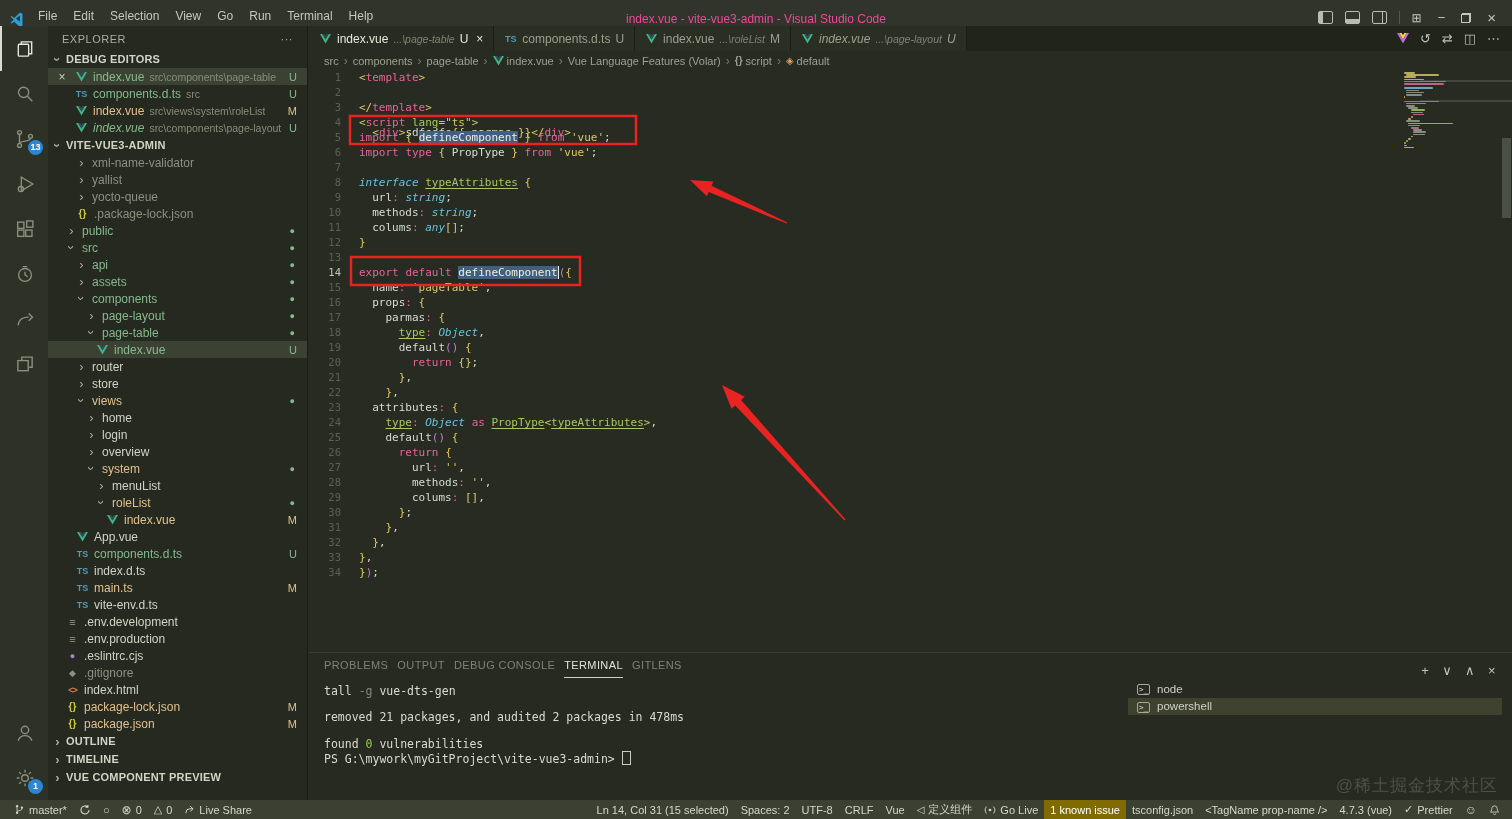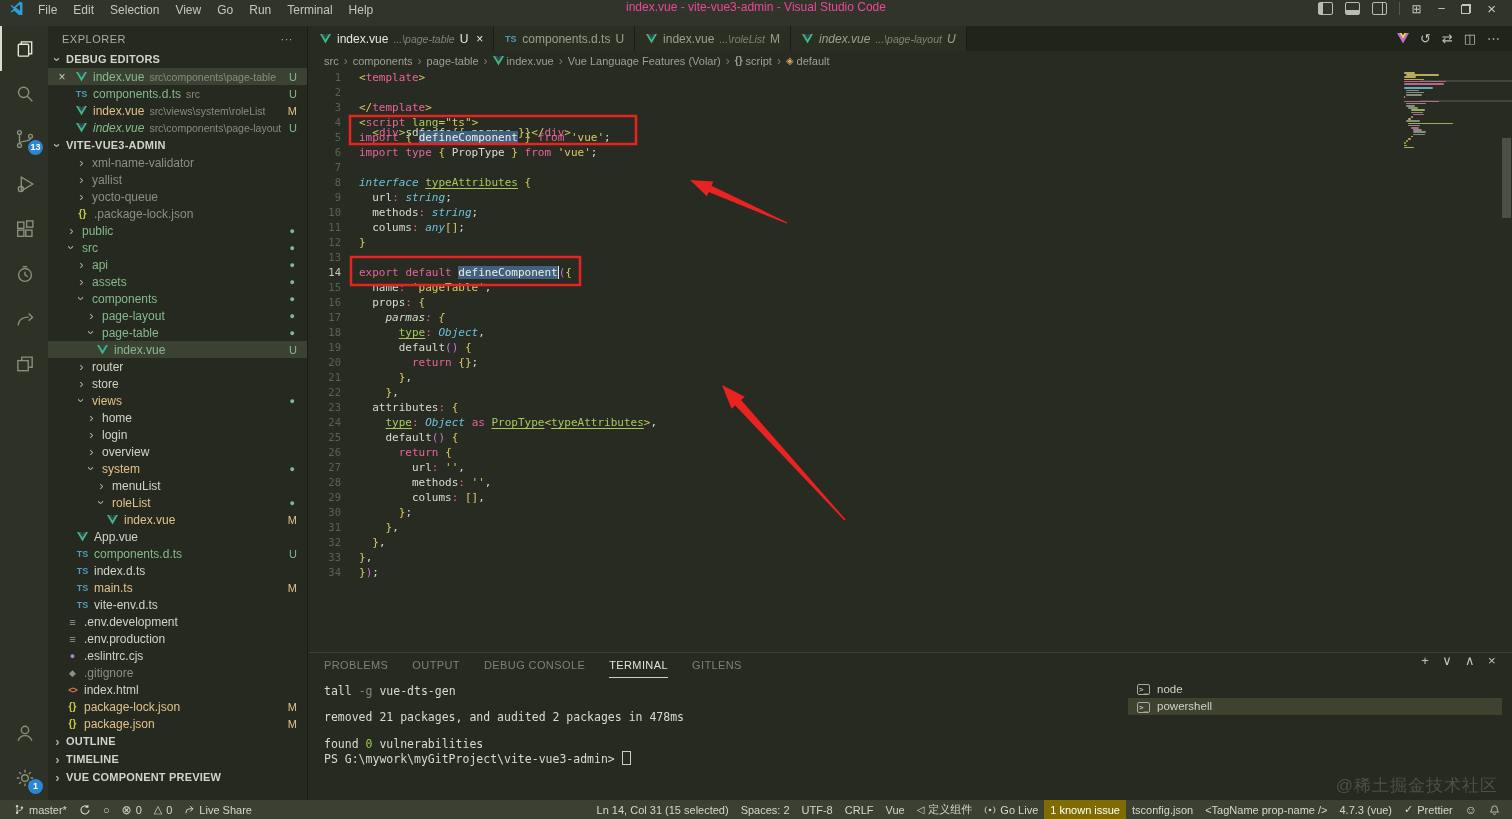--- a/index.html
+++ b/index.html
@@ -1,19 +1,19 @@
 <!DOCTYPE html>
 <html><head>
 <meta charset="utf-8">
 <style>
   html,body{margin:0;padding:0}
   body{width:1512px;height:819px;position:relative;background:#272b21;font-family:"Liberation Sans",sans-serif;overflow:hidden;user-select:none}
   svg{display:block}
   
-  .titlebar{position:absolute;left:0;top:0;right:0;height:26px;background:#31342a;display:flex;align-items:flex-start;color:#c4c7b9;font-size:12px;z-index:5}
+  .titlebar{position:absolute;left:0;top:0;right:0;height:26px;background:#31342a;display:flex;align-items:flex-end;color:#c4c7b9;font-size:12px;z-index:5}
   .vscode-logo{margin:0 6px 0 9px}
   .menus{display:flex}
   .menu{padding:3px 8px;border-radius:4px;cursor:default}
   .tb-title{position:absolute;left:300px;right:300px;text-align:center;font-size:12px;color:#ec4899;pointer-events:none}
   .tb-right{margin-left:auto;display:flex;align-items:center;gap:12px;padding-right:12px;color:#c4c7b9}
   .lay{width:13px;height:11px;border:1px solid #b9bcae;border-radius:2px;position:relative;display:inline-block}
   .lay.l::before{content:'';position:absolute;left:0;top:0;bottom:0;width:4px;background:#b9bcae}
   .lay.b::before{content:'';position:absolute;left:0;right:0;bottom:0;height:4px;background:#b9bcae}
   .lay.r::before{content:'';position:absolute;right:3px;top:0;bottom:0;width:1px;background:#b9bcae}
   .tb-sep{width:1px;height:13px;background:#55584c}
@@ -76,21 +76,21 @@
   .sel{background:#41607f;color:#eaeedf}
   .selc{background:#41607f;color:#eaeedf;border-right:1.5px solid #e8ebde}
   .dim{color:#858a7b}.grn{color:#9ac84f}
   .cursorbox{display:inline-block;width:7px;height:12px;border:1px solid #c9cdbf;vertical-align:-2px}
   
   .minimap{position:absolute;right:44px;top:46px;width:64px;height:110px}
   .mm-bar{position:absolute;height:1.5px;border-radius:1px}
   .scrollthumb{position:absolute;right:1px;top:112px;width:9px;height:80px;background:rgba(170,175,160,.28)}
   
   .panel{position:absolute;left:0;right:0;bottom:0;height:148px;border-top:1px solid #3b3f30;background:#262a20;box-sizing:border-box}
-  .p-tabs{height:25px;display:flex;align-items:flex-start;padding-left:15px;gap:24px;font-size:11px;letter-spacing:.4px;color:#7e8376}
+  .p-tabs{height:25px;display:flex;align-items:flex-end;padding-left:15px;gap:9px;font-size:11px;letter-spacing:.4px;color:#7e8376}
   .p-tab{height:100%;display:flex;align-items:center;box-sizing:border-box;border-bottom:1px solid transparent;cursor:pointer}
   .p-tab.active{color:#e1e4d7;border-bottom:1px solid #cfd3c4}
   .p-actions{margin-left:auto;padding-right:16px;display:flex;gap:13px;color:#c3c7b8;font-size:13px;align-items:center}
   .term{position:absolute;left:15px;top:32px;right:392px;bottom:4px;font-family:"DejaVu Sans Mono",monospace;font-size:11.5px;line-height:13.2px;color:#d3d7c9;white-space:pre}
   .term-list{position:absolute;right:10px;top:27px;width:374px;font-size:11.5px;color:#ced2c4}
   .tl-row{height:17.5px;display:flex;align-items:center;gap:7px;padding-left:9px;cursor:pointer}
   .tl-row.selected{background:#3e422f}
   
   .statusbar{position:absolute;left:0;bottom:0;right:0;height:19px;background:#3c4033;display:flex;align-items:center;color:#d4d7ca;font-size:11px;z-index:5}
   .st{display:flex;align-items:center;gap:4px;padding:0 6px;height:19px;white-space:nowrap;cursor:pointer}
@@ -576,21 +576,21 @@
       <div class="cl"><span class="ln">7</span><span style="white-space: pre;"></span></div>
       <div class="cl"><span class="ln">8</span><span style="white-space: pre;"><span class="c">interface</span><span class="w"> </span><span class="g">typeAttributes</span><span class="w"> </span><span class="y">{</span></span></div>
       <div class="cl"><span class="ln">9</span><span style="white-space: pre;"><span class="w">  url</span><span class="p">:</span><span class="w"> </span><span class="c">string</span><span class="w">;</span></span></div>
       <div class="cl"><span class="ln">10</span><span style="white-space: pre;"><span class="w">  methods</span><span class="p">:</span><span class="w"> </span><span class="c">string</span><span class="w">;</span></span></div>
       <div class="cl"><span class="ln">11</span><span style="white-space: pre;"><span class="w">  colums</span><span class="p">:</span><span class="w"> </span><span class="c">any</span><span class="y">[]</span><span class="w">;</span></span></div>
       <div class="cl"><span class="ln">12</span><span style="white-space: pre;"><span class="y">}</span></span></div>
       <div class="cl"><span class="ln">13</span><span style="white-space: pre;"></span></div>
       <div class="cl"><span class="ln" style="color: rgb(195, 201, 183);">14</span><span style="white-space: pre;"><span class="p">export</span><span class="w"> </span><span class="p">default</span><span class="w"> </span><span class="selc">defineComponent</span><span class="pu">(</span><span class="y">{</span></span></div>
       <div class="cl"><span class="ln">15</span><span style="white-space: pre;"><span class="w">  name</span><span class="p">:</span><span class="w"> </span><span class="s">'pageTable'</span><span class="w">,</span></span></div>
       <div class="cl"><span class="ln">16</span><span style="white-space: pre;"><span class="w">  props</span><span class="p">:</span><span class="w"> </span><span class="y">{</span></span></div>
-      <div class="cl"><span class="ln">17</span><span style="white-space: pre; font-style: italic;"><span class="w">    parmas</span><span class="p">:</span><span class="w"> </span><span class="y">{</span></span></div>
+      <div class="cl"><span class="ln">17</span><span style="white-space: pre;"><span class="w">    parmas</span><span class="p">:</span><span class="w"> </span><span class="y">{</span></span></div>
       <div class="cl"><span class="ln">18</span><span style="white-space: pre;"><span class="w">      </span><span class="g">type</span><span class="p">:</span><span class="w"> </span><span class="c">Object</span><span class="w">,</span></span></div>
       <div class="cl"><span class="ln">19</span><span style="white-space: pre;"><span class="w">      default</span><span class="pu">()</span><span class="w"> </span><span class="y">{</span></span></div>
       <div class="cl"><span class="ln">20</span><span style="white-space: pre;"><span class="w">        </span><span class="p">return</span><span class="w"> </span><span class="y">{}</span><span class="w">;</span></span></div>
       <div class="cl"><span class="ln">21</span><span style="white-space: pre;"><span class="w">      </span><span class="y">}</span><span class="w">,</span></span></div>
       <div class="cl"><span class="ln">22</span><span style="white-space: pre;"><span class="w">    </span><span class="y">}</span><span class="w">,</span></span></div>
       <div class="cl"><span class="ln">23</span><span style="white-space: pre; text-align: center;"><span class="w">  attributes</span><span class="p">:</span><span class="w"> </span><span class="y">{</span></span></div>
       <div class="cl"><span class="ln">24</span><span style="white-space: pre;"><span class="w">    </span><span class="g">type</span><span class="p">:</span><span class="w"> </span><span class="c">Object</span><span class="w"> </span><span class="p">as</span><span class="w"> </span><span class="g">PropType</span><span class="y">&lt;</span><span class="g">typeAttributes</span><span class="y">&gt;</span><span class="w">,</span></span></div>
       <div class="cl"><span class="ln">25</span><span style="white-space: pre;"><span class="w">    default</span><span class="pu">()</span><span class="w"> </span><span class="y">{</span></span></div>
       <div class="cl"><span class="ln">26</span><span style="white-space: pre;"><span class="w">      </span><span class="p">return</span><span class="w"> </span><span class="y">{</span></span></div>
       <div class="cl"><span class="ln">27</span><span style="white-space: pre;"><span class="w">        url</span><span class="p">:</span><span class="w"> </span><span class="s">''</span><span class="w">,</span></span></div>

